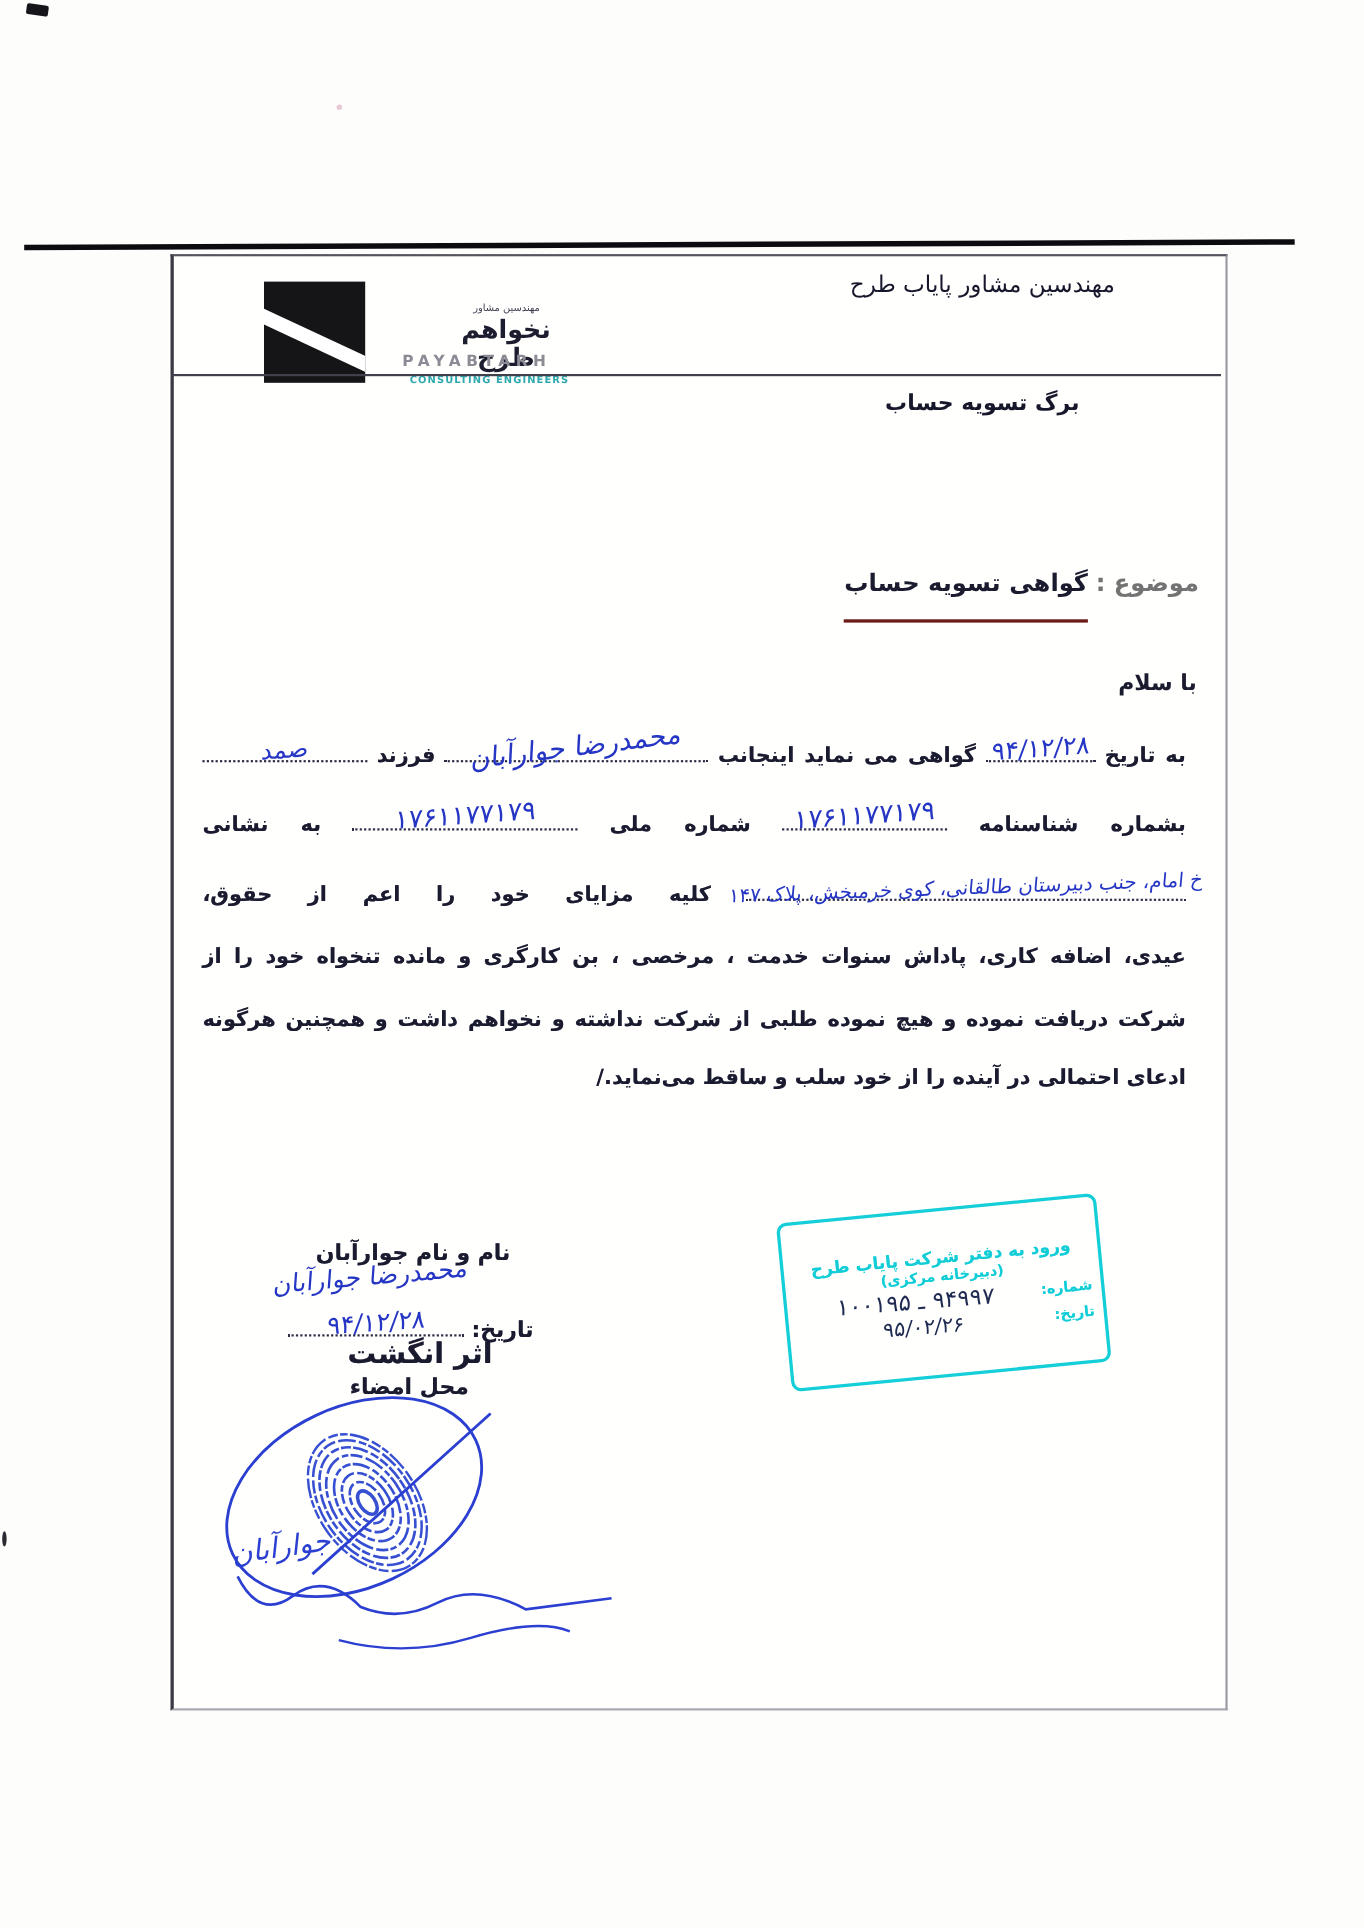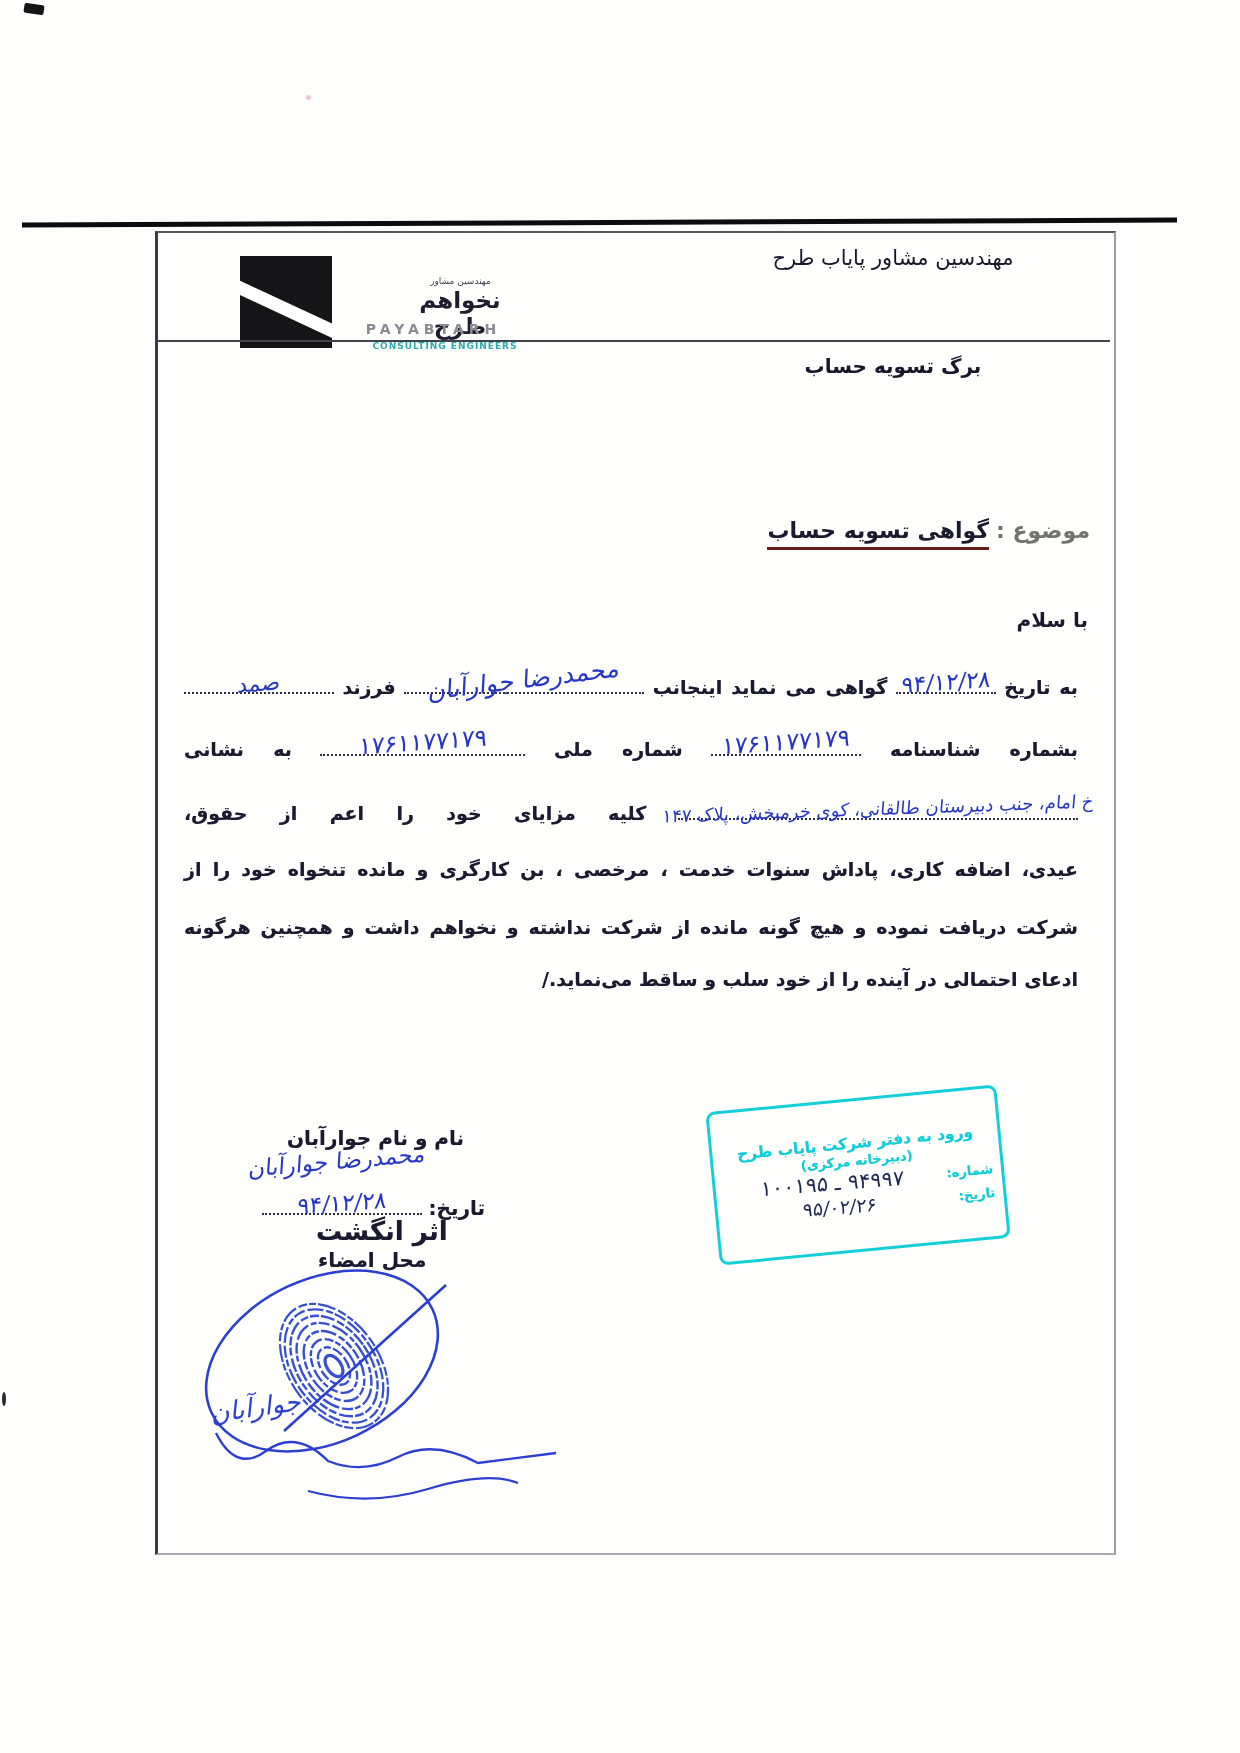--- a/index.html
+++ b/index.html
@@ -30,21 +30,21 @@
             font-size:9px;font-weight:bold;color:#2fa9ad;letter-spacing:1px;}
   .org-title{position:absolute;left:743px;top:246px;width:300px;text-align:center;direction:rtl;
              font-size:21px;font-weight:normal;color:#17172c;}
   .doc-title{position:absolute;left:743px;top:306px;width:300px;text-align:center;direction:rtl;
              font-size:20px;font-weight:bold;color:#17172c;margin-top:48px;}
   .header-rule{position:absolute;left:156px;top:340px;width:954px;height:2px;background:#41414d;}
   
   .print{color:#1b1b30;font-weight:bold;text-shadow:0 0 .4px rgba(25,25,70,.55);}
   .subject{position:absolute;right:150px;top:518px;direction:rtl;font-size:22px;}
   .subj-label{color:#737373;font-weight:bold;}
-  .subj-value{color:#1b1b30;font-weight:bold;border-bottom:3px solid #6b1b15;padding-bottom:4px;text-align:center;}
+  .subj-value{color:#1b1b30;font-weight:bold;border-bottom:3px solid #6b1b15;padding-bottom:20px;text-align:center;}
   .salutation{position:absolute;right:152px;top:608px;direction:rtl;font-size:20px;
               color:#1b1b30;font-weight:bold;}
   .bodyline{position:absolute;left:184px;width:894px;direction:rtl;font-size:19px;
             text-align:justify;text-align-last:justify;color:#1b1b30;}
   .l1{top:676px;} .l2{top:738px;} .l3{top:802px;} .l4{top:858px;} .l5{top:916px;}
   .l6{top:968px;text-align-last:right;}
   .dotline{display:inline-block;position:relative;height:6px;
            border-bottom:2.4px dotted #2c2c46;vertical-align:baseline;}
   .w-date{width:100px;} .w-name{width:240px;} .w-father{width:150px;}
   .w-id{width:150px;} .w-nid{width:205px;} .w-addr{width:400px;} .w-sigdate{width:160px;}
@@ -130,21 +130,21 @@
     <span class="dotline w-nid"><span class="hand hand-id">۱۷۶۱۱۷۷۱۷۹</span></span>
     <span class="print">به نشانی</span>
   </div>
 
   <div class="bodyline l3">
     <span class="dotline w-addr"><span class="hand hand-addr">خ امام، جنب دبیرستان طالقانی، کوی خرمبخش، پلاک ۱۴۷</span></span>
     <span class="print">کلیه مزایای خود را اعم از حقوق،</span>
   </div>
 
   <div class="bodyline l4 print">عیدی، اضافه کاری،  پاداش سنوات خدمت ، مرخصی ، بن کارگری و مانده تنخواه خود را از</div>
-  <div class="bodyline l5 print">شرکت دریافت نموده و هیچ گونه مانده از شرکت نداشته و نخواهم داشت و همچنین هرگونه</div>
+  <div class="bodyline l5 print">شرکت دریافت نموده و هیچ نموده طلبی از شرکت نداشته و نخواهم داشت و همچنین هرگونه</div>
   <div class="bodyline l6 print">ادعای احتمالی در آینده را  از خود سلب و ساقط می‌نماید./</div>
 
   <div class="sig-name-label print">نام و نام جوارآبان</div>
   <div class="sig-hand-name">محمدرضا جوارآبان</div>
 
   <div class="sig-date-row">
     <span class="print">تاریخ:</span>
     <span class="dotline w-sigdate"><span class="hand hand-date">۹۴/۱۲/۲۸</span></span>
   </div>
 

